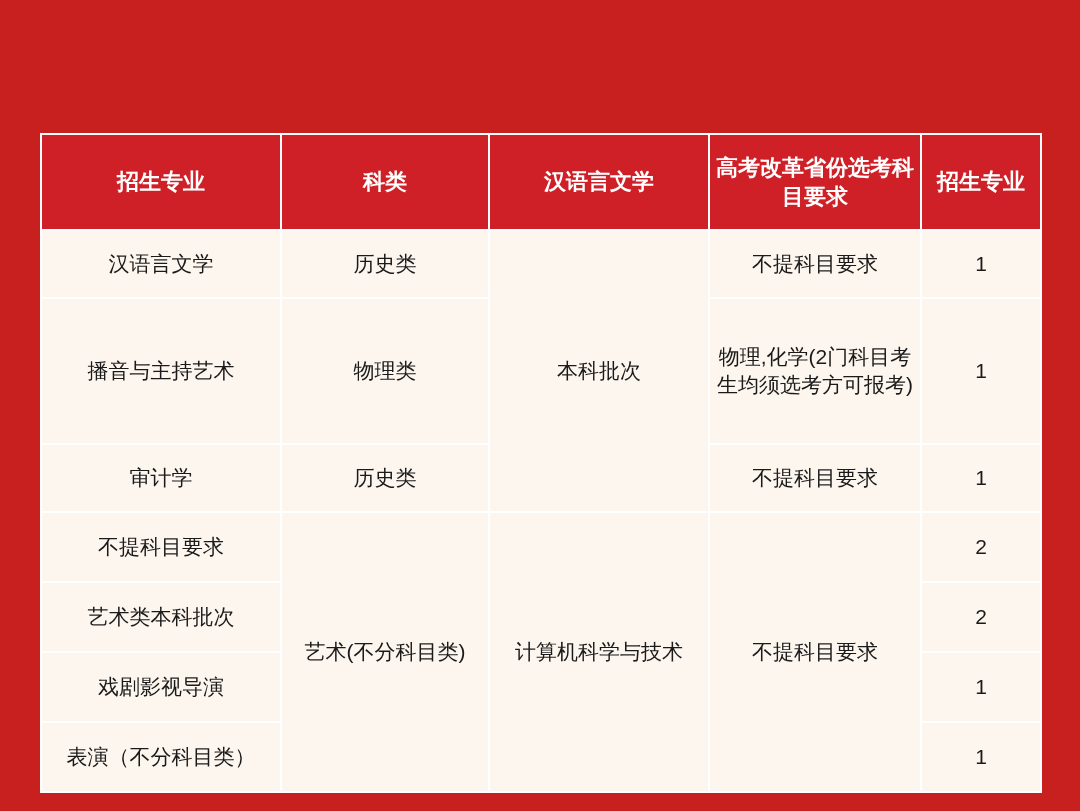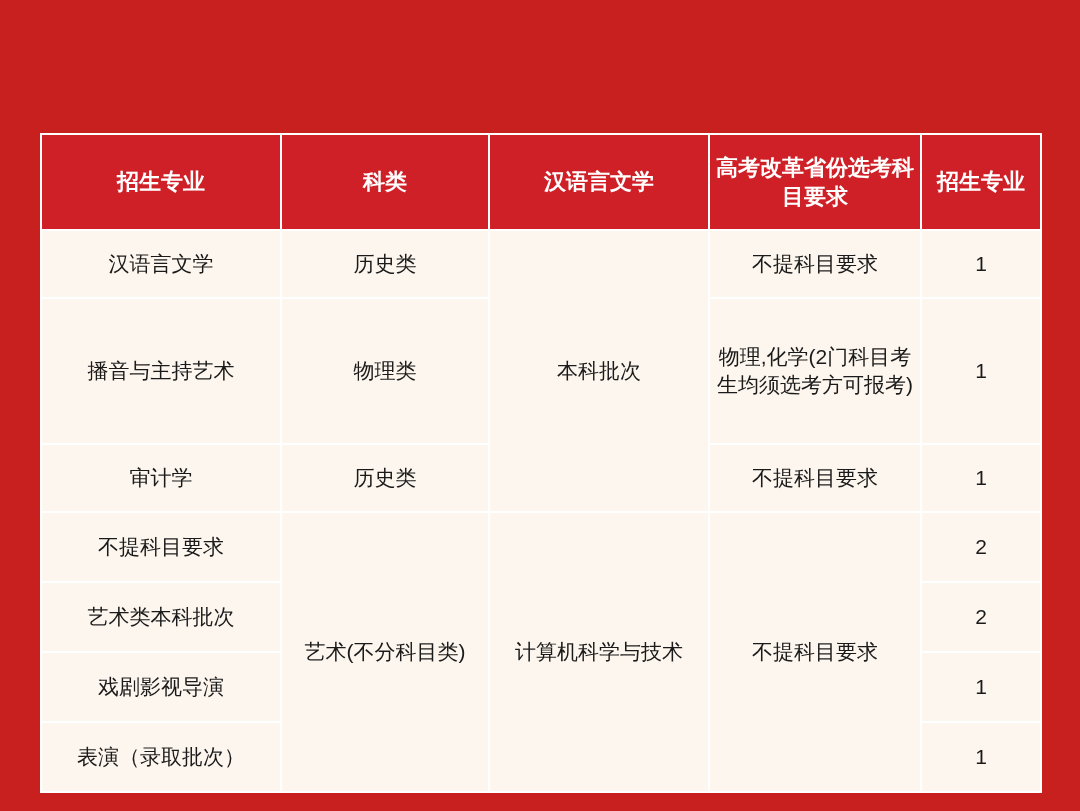--- a/index.html
+++ b/index.html
@@ -136,21 +136,21 @@
           <td class="major">艺术类本科批次</td>
           <td class="plan-num">2</td>
         </tr>
 
         <tr class="row-h2">
           <td class="major">戏剧影视导演</td>
           <td class="plan-num">1</td>
         </tr>
 
         <tr class="row-h2">
-          <td class="major">表演（录取批次）</td>
+          <td class="major">表演（不分科目类）</td>
           <td class="plan-num">1</td>
         </tr>
 
       </tbody>
     </table>
   </div>
 
 </div>
 
 </body></html>

